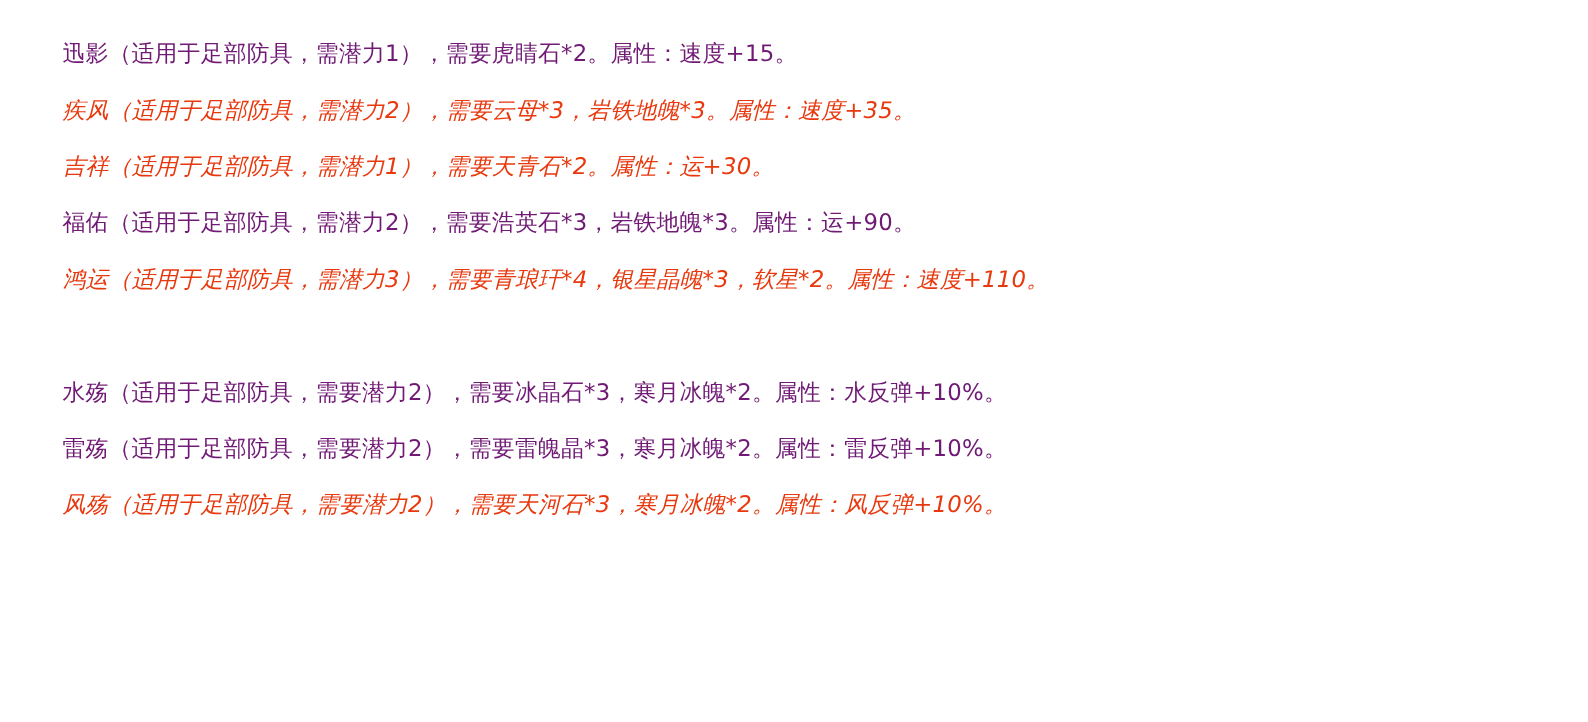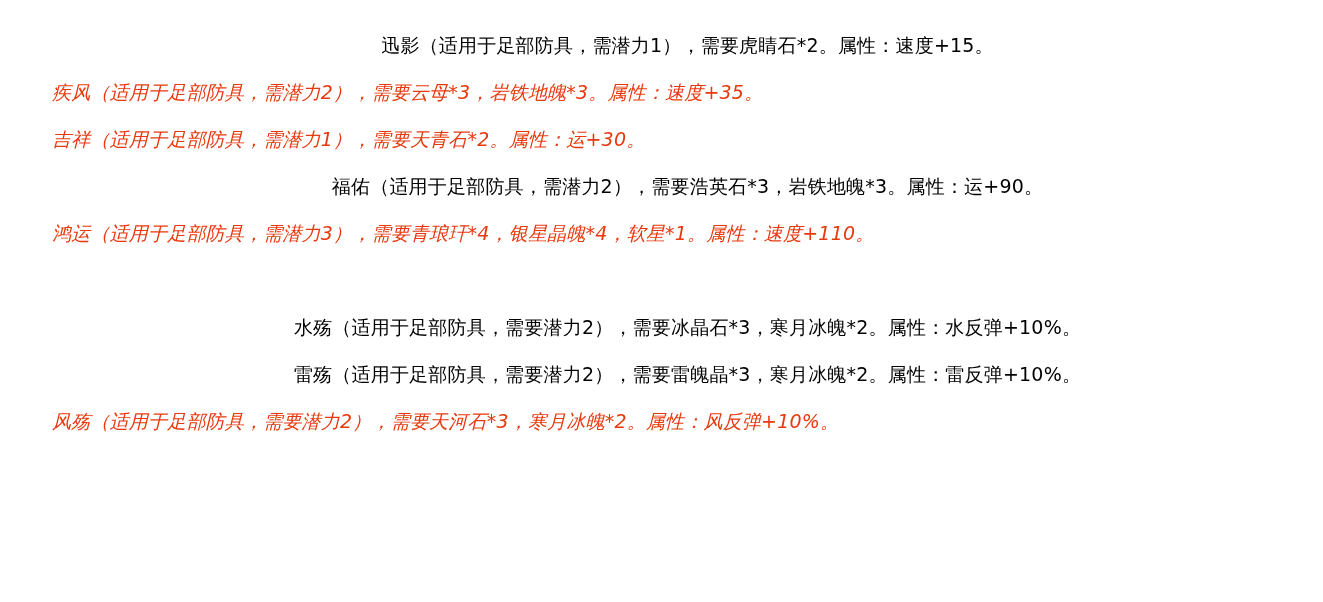--- a/index.html
+++ b/index.html
@@ -18,42 +18,41 @@
     padding: 22px 0 0 52px;
     box-sizing: border-box;
   }
   .line {
     font-size: 19px;
     line-height: 47px;
     white-space: nowrap;
     letter-spacing: 0.2px;
   }
   .line.black {
-    color: #000000;
-    text-align: center;
+    color: #701a75;
   }
   .line.red {
     color: #e8380d;
     font-style: italic;
   }
   .spacer {
     height: 47px;
   }
 </style>
 </head>
 <body>
 
 <div class="doc">
 
   <div>
     <div class="line black">迅影（适用于足部防具，需潜力1），需要虎睛石*2。属性：速度+15。</div>
     <div class="line red">疾风（适用于足部防具，需潜力2），需要云母*3，岩铁地魄*3。属性：速度+35。</div>
     <div class="line red">吉祥（适用于足部防具，需潜力1），需要天青石*2。属性：运+30。</div>
     <div class="line black">福佑（适用于足部防具，需潜力2），需要浩英石*3，岩铁地魄*3。属性：运+90。</div>
-    <div class="line red">鸿运（适用于足部防具，需潜力3），需要青琅玕*4，银星晶魄*4，软星*1。属性：速度+110。</div>
+    <div class="line red">鸿运（适用于足部防具，需潜力3），需要青琅玕*4，银星晶魄*3，软星*2。属性：速度+110。</div>
   </div>
 
   <div class="spacer"></div>
 
   <div>
     <div class="line black">水殇（适用于足部防具，需要潜力2），需要冰晶石*3，寒月冰魄*2。属性：水反弹+10%。</div>
     <div class="line black">雷殇（适用于足部防具，需要潜力2），需要雷魄晶*3，寒月冰魄*2。属性：雷反弹+10%。</div>
     <div class="line red">风殇（适用于足部防具，需要潜力2），需要天河石*3，寒月冰魄*2。属性：风反弹+10%。</div>
   </div>
 

